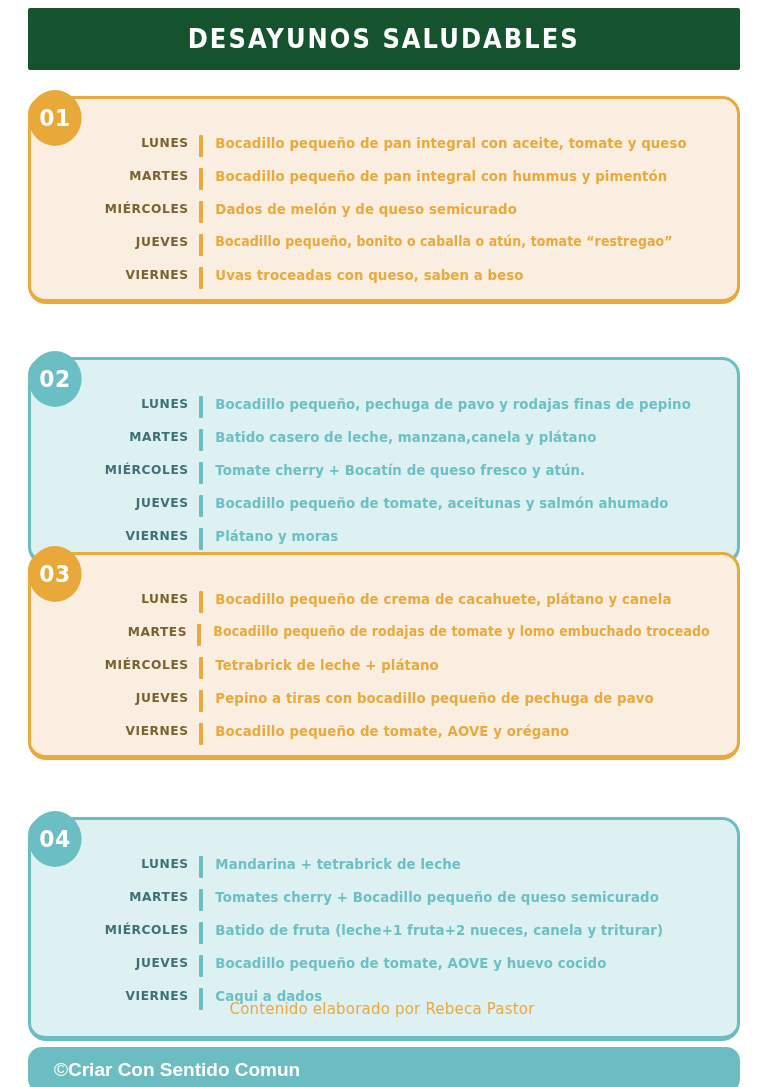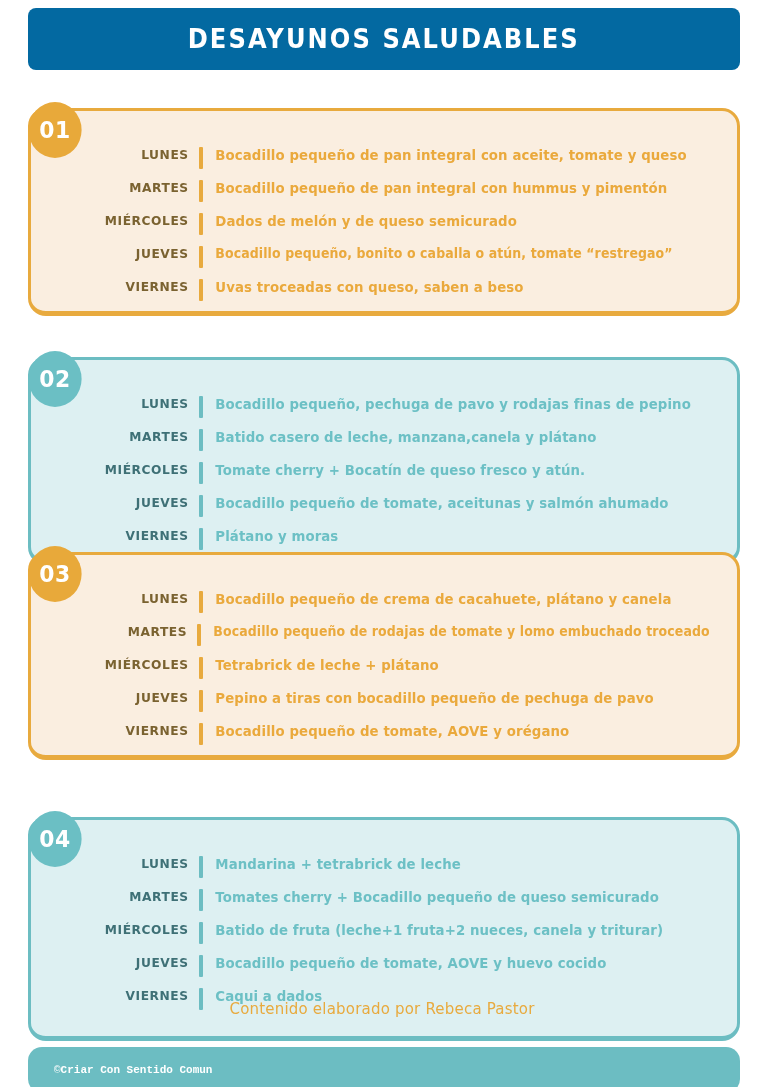--- a/index.html
+++ b/index.html
@@ -16,22 +16,22 @@
     position: relative;
   }
 
   
   .header {
     position: absolute;
     left: 28px;
     top: 8px;
     width: 712px;
     height: 62px;
-    background: #0369a1;
-    border-radius: 8px;
+    background: #14532d;
+    border-radius: 2px;
     display: flex;
     align-items: center;
     justify-content: center;
   }
   .header-title {
     color: #ffffff;
     font-family: "DejaVu Sans", sans-serif;
     font-weight: bold;
     font-size: 26px;
     letter-spacing: 2.2px;
@@ -53,21 +53,21 @@
     border: 3px solid #e8aa3e;
     border-bottom-width: 5px;
   }
   .week.teal {
     background: #ddf0f2;
     border: 3px solid #6cbdc2;
     border-bottom-width: 5px;
     margin-top: 35px;
   }
 
-  .week-1 { top: 108px;  height: 208px; padding-left: 44px; }
+  .week-1 { top: 96px;  height: 208px; padding-left: 44px; }
   .week-2 { top: 322px; height: 208px; }
   .week-3 { top: 552px; height: 208px; }
   .week-4 { top: 782px; height: 224px; }
 
   
   .badge {
     position: absolute;
     left: -4px;
     top: -9px;
     width: 56px;
@@ -190,22 +190,22 @@
     font-family: "DejaVu Serif", serif;
     font-size: 8.5px;
     font-weight: bold;
     line-height: 1.12;
     letter-spacing: 0.1px;
     text-transform: uppercase;
     transform: scaleX(0.95);
   }
   .footer-copy {
     margin-left: 26px;
-    font-family: Liberation Mono, monospace;
-    font-size: 11px;
+    font-family: Liberation Sans, sans-serif;
+    font-size: 19px;
     white-space: nowrap;
   }
   .footer-copy b { font-weight: bold; }
 </style>
 </head>
 <body>
 
 <div class="header">
   <div class="header-title">DESAYUNOS SALUDABLES</div>
 </div>

